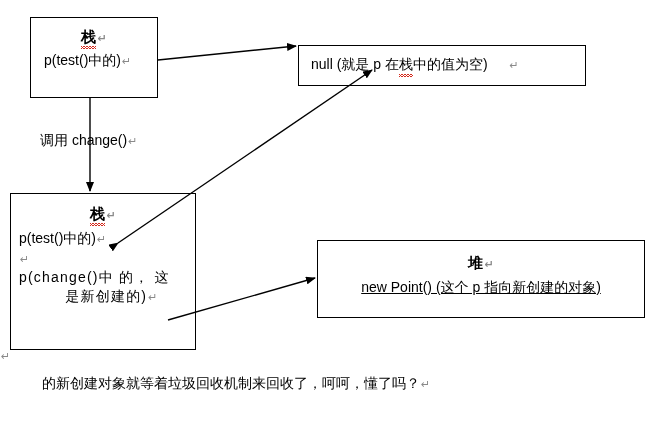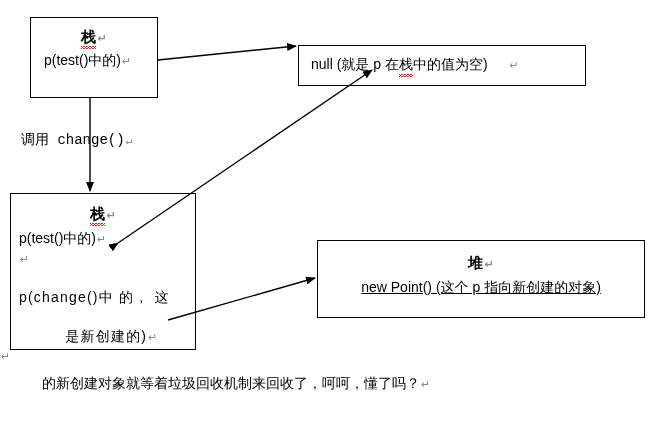--- a/index.html
+++ b/index.html
@@ -84,39 +84,38 @@
   }
   #box-null .box-line { padding-left: 12px; }
   #box-null .trail-mark { padding-left: 22px; }
 
   #box-stack-bottom {
     left: 10px; top: 193px; width: 186px; height: 157px;
     padding-top: 11px;
   }
   #box-stack-bottom .box-title { margin: 0 0 5px 0; }
   #box-stack-bottom .box-line { padding-left: 8px; }
-  #box-stack-bottom .spaced { letter-spacing: 1.2px; margin-top: 20px; }
+  #box-stack-bottom .spaced { letter-spacing: 1.2px; }
   #box-stack-bottom .indent { padding-left: 18px; text-align: center; }
   #box-stack-bottom .blank-line { height: 19px; }
 
   #box-heap {
     left: 317px; top: 240px; width: 328px; height: 78px;
     padding-top: 13px;
   }
   #box-heap .box-title { margin: 0 0 5px 0; }
   #box-heap .box-line { text-align: center; text-decoration: underline; }
 
   
   #label-call-change {
     position: absolute;
-    left: 21px; top: 131px;
+    left: 40px; top: 131px;
     font-size: 14px;
     line-height: 18px;
     white-space: nowrap;
-    font-family: Liberation Mono, monospace;
   }
   #caption {
     position: absolute;
     left: 30px; top: 371px;
     width: 600px;
     font-size: 14px;
     line-height: 25px;
   }
   #caption .cap-line-2 { padding-left: 12px; }
   #stray-pilcrow {

